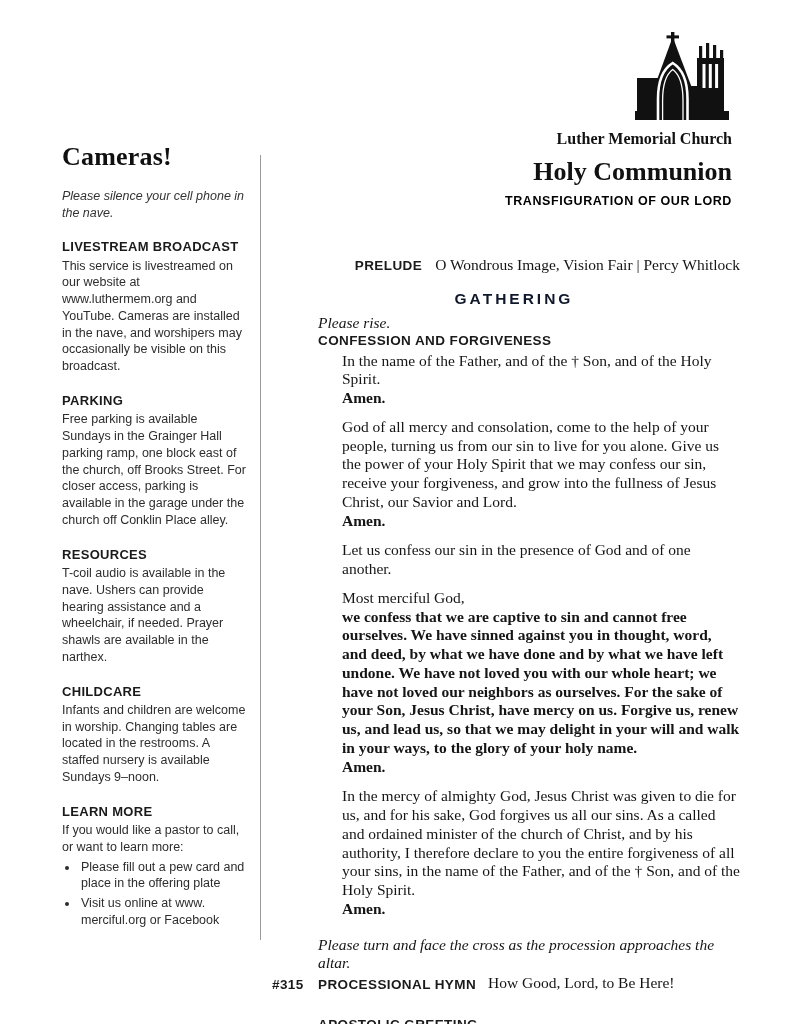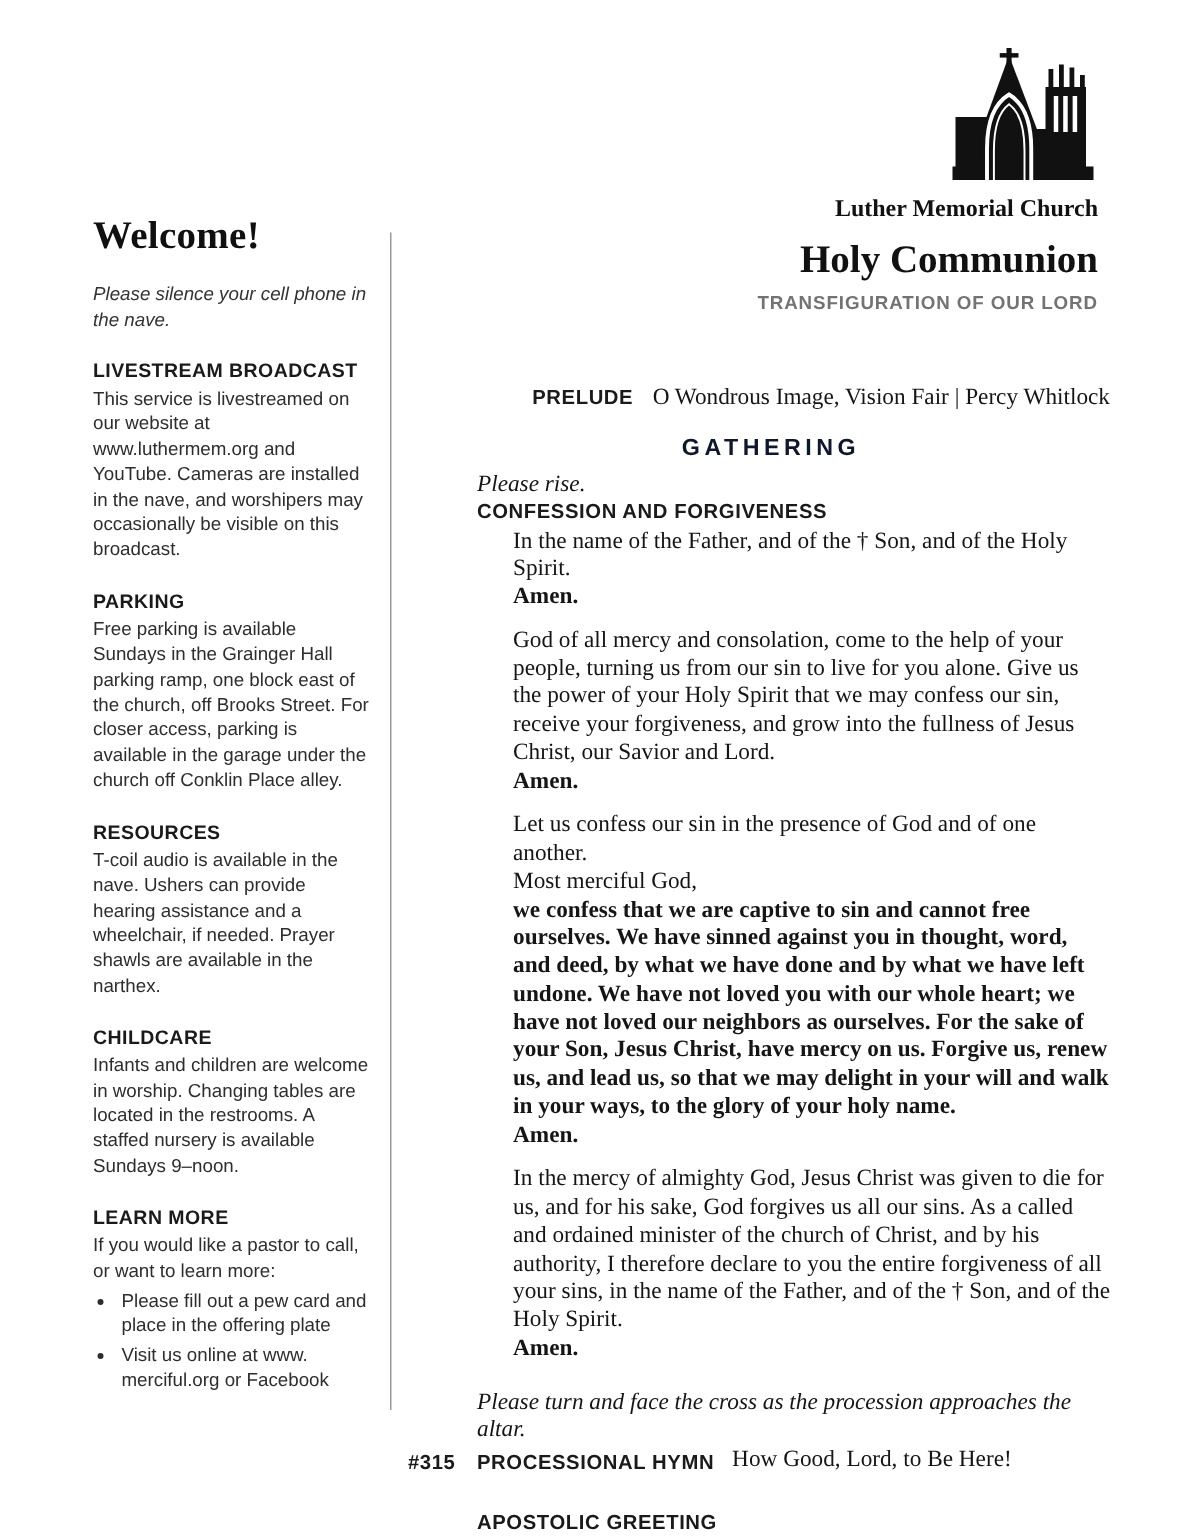--- a/index.html
+++ b/index.html
@@ -29,21 +29,21 @@
   .side-sec li { margin:0 0 3px 0; padding-left:2px; }
   
   .divider { position:absolute; left:260px; top:155px; width:1px; height:785px; background:#9a9a9a; }
   
   .header { position:absolute; left:262px; top:32px; width:470px; text-align:right; color:#111; }
   .header .logo { display:block; margin:0 auto 6px auto; }
   .church-name { font-size:16px; font-weight:700; margin:0; }
   .service-title { font-size:26px; font-weight:700; margin:9px 0 0 0; }
   .feast, .datetime {
     font-family:"Liberation Sans", sans-serif; font-weight:700;
-    font-size:12.5px; letter-spacing:0.6px; margin:4px 0 0 0; color:#737373;
+    font-size:12.5px; letter-spacing:0.6px; margin:4px 0 0 0; color:#000000;
   }
   .feast { margin-top:7px; }
   
   .liturgy {
     position:absolute; left:272px; top:256px; width:468px;
     font-size:15.5px; line-height:1.21; color:#151515;
   }
   .sans-lbl {
     font-family:"Liberation Sans", sans-serif; font-weight:700;
     font-size:13.5px; letter-spacing:0.4px; color:#1a1a1a;
@@ -53,32 +53,32 @@
     font-family:"Liberation Sans", sans-serif; font-weight:700;
     font-size:15.5px; letter-spacing:3px; color:#0f172a;
     margin:15px 0 5px 46px; width:392px; text-align:center;
   }
   .rubric { font-style:italic; margin:0 0 1px 46px; }
   .sect-head { margin:1px 0 2px 46px; }
   .vers { margin:0 0 0 70px; width:398px; }
   .resp { font-weight:700; margin:0 0 10px 70px; width:398px; }
   .para { margin:0 0 0 70px; width:398px; }
   .bold-para { font-weight:700; }
-  .gap-sm { }
+  .gap-sm { margin-bottom:10px; }
   .gap-md { margin-bottom:11px; }
   .hymn-row { margin-top:17px; display:flex; align-items:flex-end; }
   .hymn-no { width:46px; }
   .hymn-lbl { margin-right:12px; }
   .greet-head { margin-top:24px; }
 </style>
 </head>
 <body>
 
 <aside class="sidebar">
-  <h1 class="welcome">Welcome!</h1>
+  <h1 class="welcome">Cameras!</h1>
   <p class="note">Please silence your cell phone in the nave.</p>
 
   <div class="side-sec">
     <div class="sec-h">LIVESTREAM BROADCAST</div>
     <p>This service is livestreamed on our website at www.luthermem.org and YouTube. Cameras are installed in the nave, and worshipers may occasionally be visible on this broadcast.</p>
   </div>
 
   <div class="side-sec">
     <div class="sec-h">PARKING</div>
     <p>Free parking is available Sundays in the Grainger Hall parking ramp, one block east of the church, off Brooks Street. For closer access, parking is available in the garage under the church off Conklin Place alley.</p>

